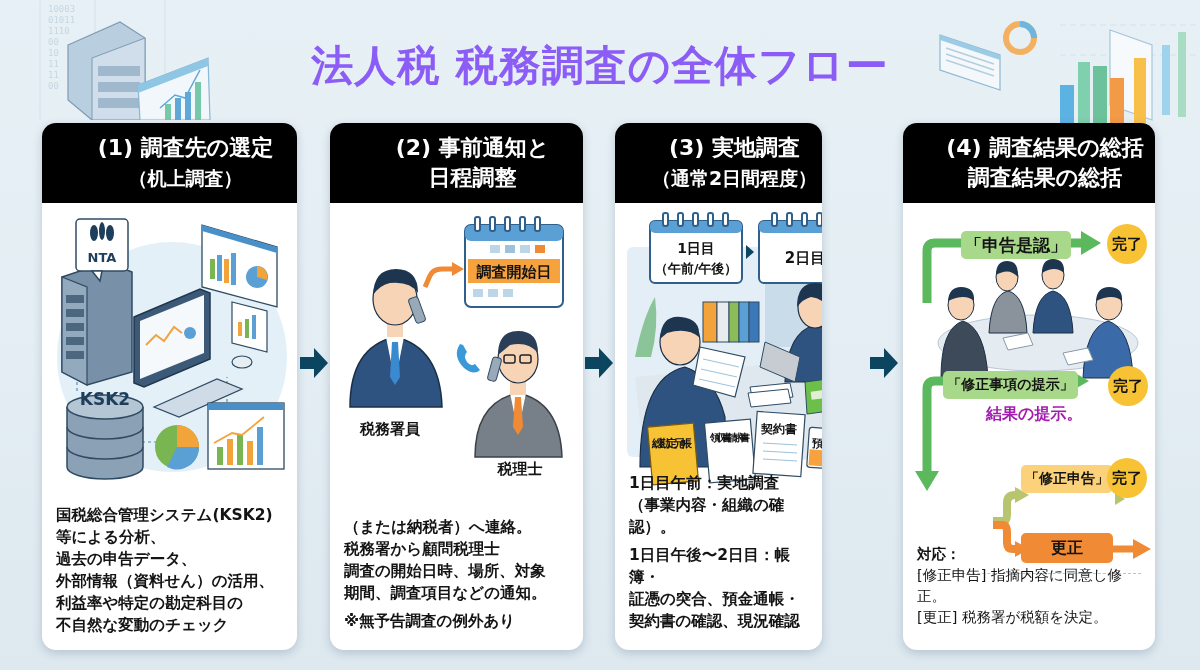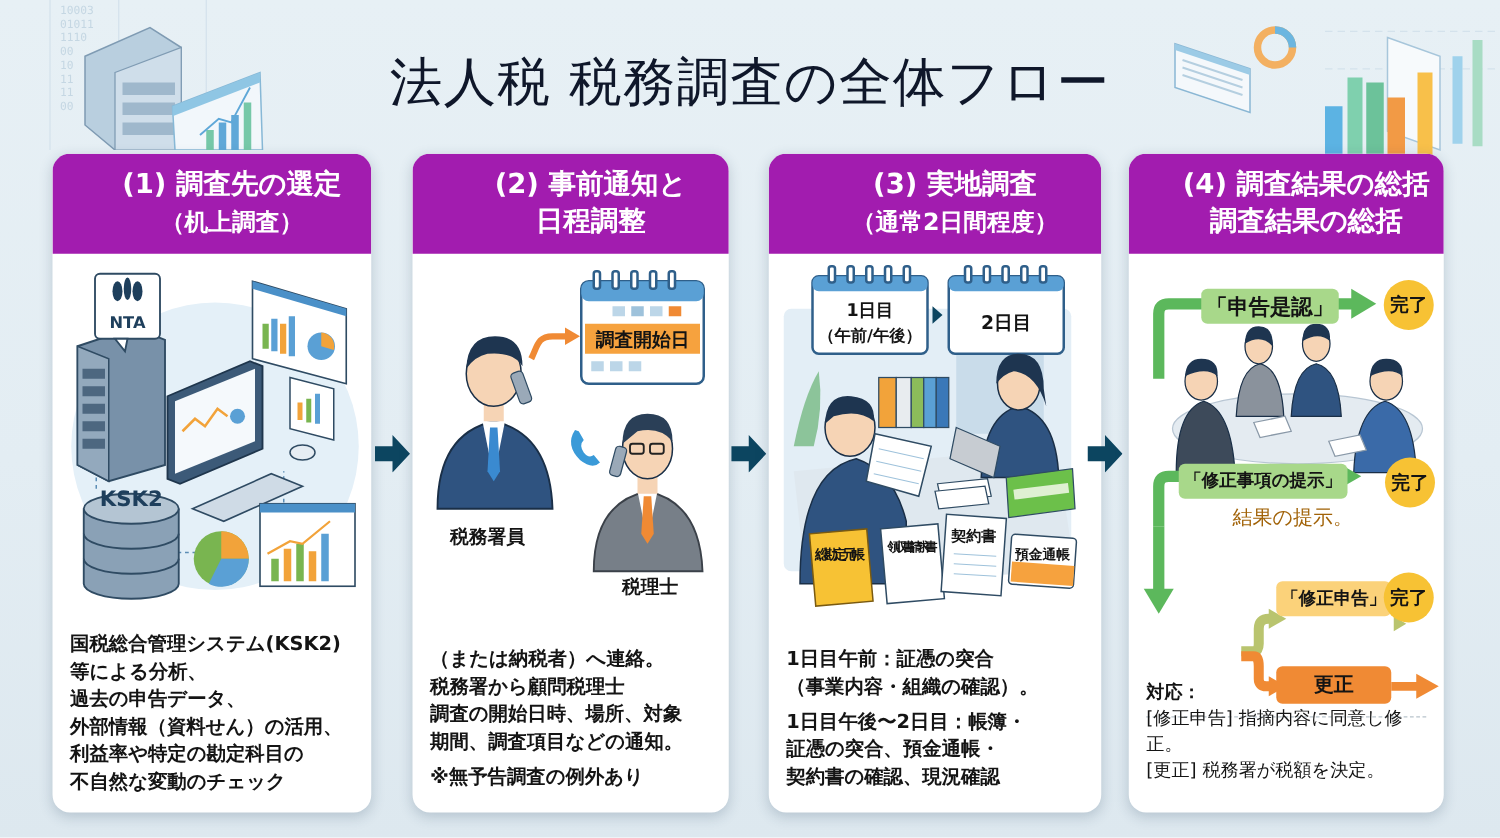--- a/index.html
+++ b/index.html
@@ -7,43 +7,43 @@
   body {
     font-family: "DejaVu Sans", "Liberation Sans", sans-serif;
     background: linear-gradient(180deg, #e7f0f5 0%, #e3edf3 55%, #dde8ef 100%);
     position: relative;
     color: #111;
   }
   .bg-deco { position: absolute; pointer-events: none; }
   .bin { position: absolute; font-family: "DejaVu Sans Mono", monospace; font-size: 9px; color: #c5d7e3; line-height: 11px; }
   h1.title {
     position: absolute; left: 0; width: 1200px; top: 38px; text-align: center;
-    font-size: 42px; font-weight: normal; letter-spacing: 1px; color: #0f172a;
+    font-size: 42px; font-weight: bold; letter-spacing: 1px; color: #8b5cf6;
   }
   .card {
     position: absolute; top: 123px; height: 527px; background: #fff;
     border-radius: 14px; box-shadow: 0 3px 10px rgba(40,70,95,0.22); overflow: hidden;
   }
   .card-head {
-    height: 80px; background: #a21caf; color: #fff; text-align: center;
+    height: 80px; background: #000000; color: #fff; text-align: center;
     display: flex; flex-direction: column; justify-content: center; align-items: center;
     font-weight: bold; line-height: 30px; padding-left: 32px;
   }
   .card-head .l1 { font-size: 22px; }
   .card-head .l2 { font-size: 19px; }
   .card-head .l2.big { font-size: 22px; }
   .illus { position: absolute; left: 0; right: 0; top: 84px; height: 280px; }
   .desc {
     position: absolute; left: 14px; right: 10px; bottom: 14px;
     font-size: 15.5px; font-weight: bold; line-height: 22px; color: #141414;
   }
   .desc p { margin: 0; }
   .desc p.gap { margin-top: 6px; }
   .flow-arrow { position: absolute; top: 348px; width: 28px; height: 30px; }
-  .lbl { position: absolute; font-weight: normal; color: #a16207; padding-left: 43px; }
+  .lbl { position: absolute; font-weight: bold; color: #a21caf; padding-left: 43px; }
   .box { position: absolute; font-weight: bold; display: flex; align-items: center; justify-content: center; color: #141414; }
   .done {
     position: absolute; width: 40px; height: 40px; border-radius: 50%;
     background: #f7c234; font-weight: bold; font-size: 15px;
     display: flex; align-items: center; justify-content: center; color: #141414;
   }
 </style>
 </head>
 <body>
 
@@ -264,21 +264,21 @@
     <p>調査の開始日時、場所、対象</p>
     <p>期間、調査項目などの通知。</p>
     <p class="gap">※無予告調査の例外あり</p>
   </div>
 </div>
 
 <svg class="flow-arrow" style="left:585px;" viewBox="0 0 28 30">
     <polygon points="0,9 14,9 14,0 28,15 14,30 14,21 0,21" fill="#0c4560"></polygon>
   </svg>
 
-<div class="card" style="left:615px;width:266px;">
+<div class="card" style="left:615px;width:207px;">
   <div class="card-head">
     <div class="l1">(3) 実地調査</div>
     <div class="l2">（通常2日間程度）</div>
   </div>
   <div class="illus">
     <svg width="253" height="280" viewBox="0 0 253 280">
       <rect x="12" y="40" width="230" height="210" rx="6" fill="#e3eef6"></rect>
       <rect x="150" y="60" width="70" height="80" fill="#c9dcea"></rect>
       <path d="M20 150 Q28 110 40 90 Q44 120 36 150 Z" fill="#8cc49a"></path>
 
@@ -351,21 +351,21 @@
           <line x1="148" y1="244" x2="182" y2="246"></line>
           <line x1="148" y1="252" x2="182" y2="254"></line>
         </g>
 
       <rect x="193" y="222" width="52" height="40" rx="3" fill="#fff" stroke="#2f4b63" stroke-width="1.2" transform="rotate(4 219 242)"></rect>
       <rect x="194" y="244" width="50" height="16" fill="#f6a23e" transform="rotate(4 219 252)"></rect>
       <text x="219" y="240" text-anchor="middle" font-family="DejaVu Sans, sans-serif" font-size="11" font-weight="bold" fill="#141414">預金通帳</text>
     </svg>
   </div>
   <div class="desc" style="bottom:18px;">
-    <p>1日目午前：証憑の突合</p>
+    <p>1日目午前：実地調査</p>
     <p>（事業内容・組織の確認）。</p>
     <p class="gap">1日目午後〜2日目：帳簿・</p>
     <p>証憑の突合、預金通帳・</p>
     <p>契約書の確認、現況確認</p>
   </div>
 </div>
 
 <svg class="flow-arrow" style="left:870px;" viewBox="0 0 28 30">
     <polygon points="0,9 14,9 14,0 28,15 14,30 14,21 0,21" fill="#0c4560"></polygon>
   </svg>

